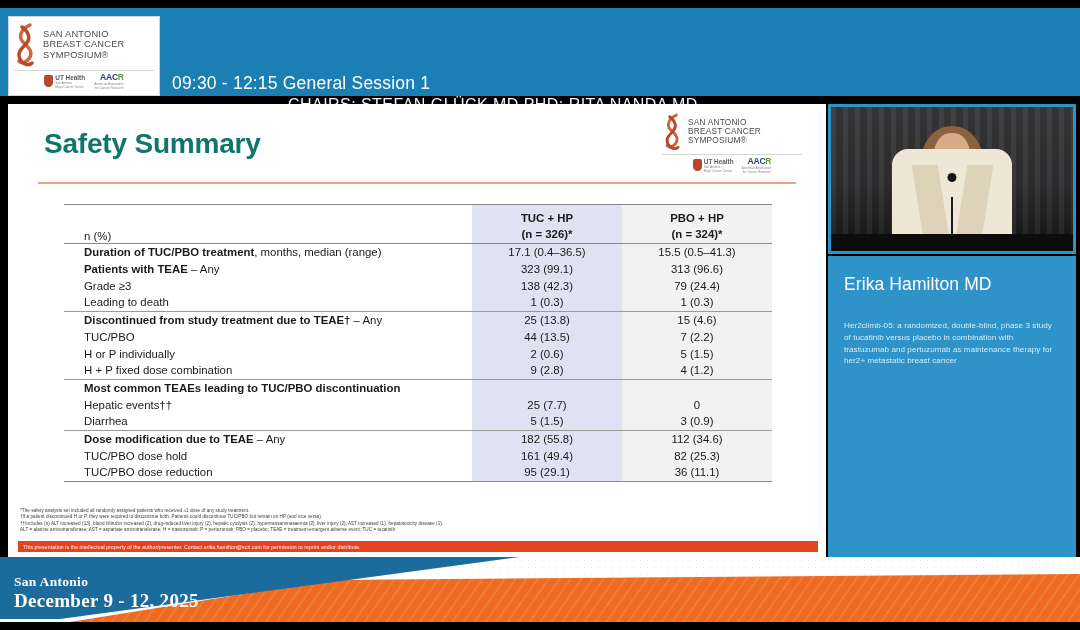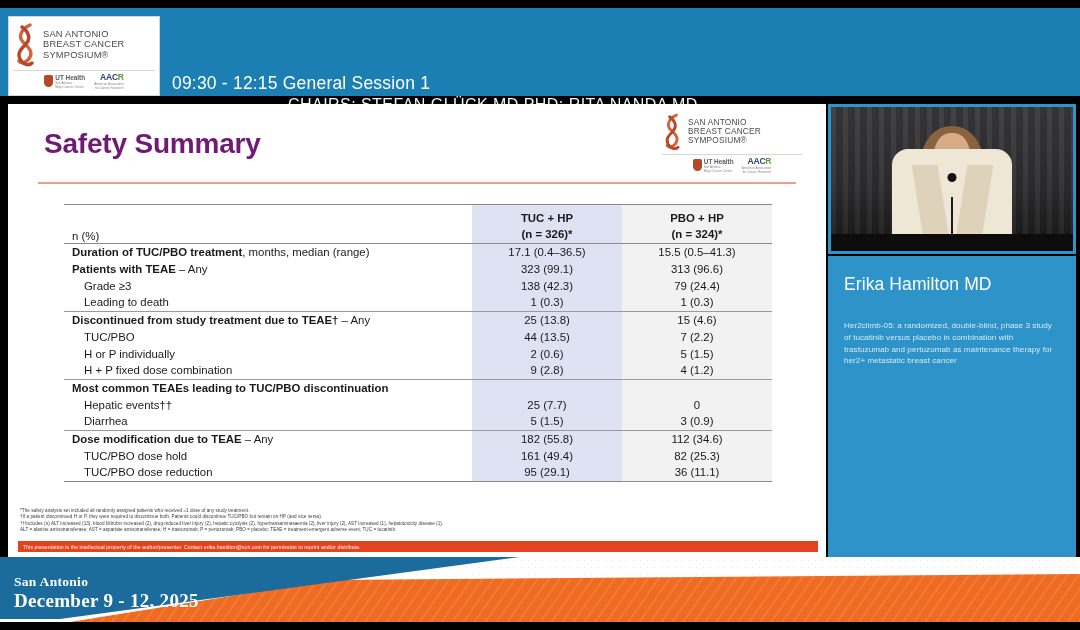--- a/index.html
+++ b/index.html
@@ -55,21 +55,21 @@
     color: #eef6fb; font-size: 16px; letter-spacing: .45px; white-space: nowrap;
   }
 
   
   .slide {
     position: absolute; left: 8px; top: 104px; width: 818px; height: 453px;
     background: #ffffff; overflow: hidden;
   }
   .slide-title {
     position: absolute; left: 36px; top: 24px;
-    font-size: 28px; font-weight: 700; color: #701a75; letter-spacing: -.2px;
+    font-size: 28px; font-weight: 700; color: #0f766e; letter-spacing: -.2px;
   }
   .slide-rule {
     position: absolute; left: 30px; top: 78px; width: 758px; height: 2px;
     background: #e8a08a;
   }
   .slide-logo {
     position: absolute; right: 24px; top: 6px; width: 140px; height: 66px;
     display: flex; flex-direction: column; align-items: center; justify-content: center;
   }
   .slide-logo .logo-words { font-size: 8.3px; line-height: 9.2px; }
@@ -77,21 +77,21 @@
   .slide-logo .logo-sub { gap: 8px; }
 
   
   .tbl { position: absolute; left: 56px; top: 100px; width: 708px; }
   .tbl table { border-collapse: collapse; width: 100%; table-layout: fixed; }
   .tbl col.c0 { width: 408px; }
   .tbl col.c1 { width: 150px; }
   .tbl col.c2 { width: 150px; }
 
   .tbl th, .tbl td {
-    font-size: 11.4px; color: #1a1a1a; padding: 0 8px; height: 17px;
+    font-size: 11.4px; color: #1a1a1a; padding: 0 20px; height: 17px;
     vertical-align: middle; line-height: 13px;
   }
   .tbl .col-a { background: #dfe2f2; text-align: center; }
   .tbl .col-b { background: #f2f2f2; text-align: center; }
 
   .hdr-top td { height: 5px; padding: 0; border-top: 1.6px solid #8a8a8a; }
   .hdr-row td { height: 17px; font-weight: 700; text-align: center; }
   .hdr-row td.lbl { text-align: left; font-weight: 400; vertical-align: bottom; }
   .hdr-row2 td { border-bottom: 1.4px solid #8a8a8a; }
 

